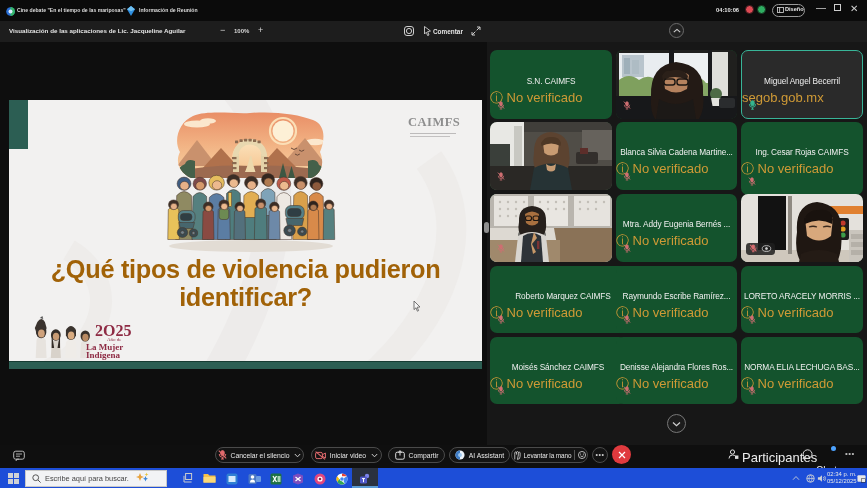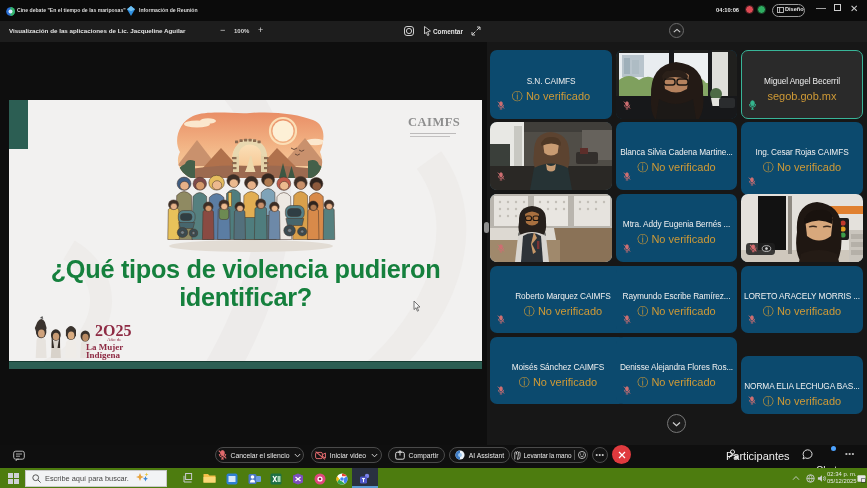--- a/index.html
+++ b/index.html
@@ -7,30 +7,30 @@
     font-family:"Liberation Sans", sans-serif; }
   .abs { position:absolute; }
   #stage { position:relative; width:867px; height:488px; background:#0e0e0e; }
   
   #titlebar { left:0; top:0; width:867px; height:21px; background:#0b0b0b; color:#e6e6e6; }
   #toolbar2 { left:0; top:21px; width:867px; height:21px; background:#1d1d1d; color:#e3e3e3; }
   
   #slide { left:9px; top:100px; width:473px; height:269px; background:#f2f1f0; overflow:hidden; }
   
   #panel { left:487px; top:42px; width:380px; height:403px; background:#171717; }
-  .tile { position:absolute; background:#0c4a6e; border-radius:7px; overflow:hidden; }
+  .tile { position:absolute; background:#14532d; border-radius:7px; overflow:hidden; }
   .tname { position:absolute; width:100%; text-align:center; color:#efefef; font-size:8.3px; letter-spacing:-0.1px; white-space:nowrap; }
-  .tver  { position:absolute; width:100%; text-align:center; color:#cf9a36; font-size:11px; white-space:nowrap; }
+  .tver  { position:absolute; width:100%; text-align:left; color:#cf9a36; font-size:13px; white-space:nowrap; }
   
   #botbar { left:0; top:445px; width:867px; height:23px; background:#0f0f0f; }
   .pill { position:absolute; top:2px; height:16px; border:1px solid #4a4a4a; border-radius:9px;
      background:#141414; color:#e8e8e8; font-size:6.8px; display:flex; align-items:center; white-space:nowrap; justify-content:center; }
   .pill svg, .pill span { flex:0 0 auto; }
   
-  #taskbar { left:0; top:468px; width:867px; height:20px; background:#4d7c0f; }
+  #taskbar { left:0; top:468px; width:867px; height:20px; background:#1d4ed8; }
 </style>
 </head>
 <body>
 <div id="stage">
   <div class="abs" id="titlebar">
     <svg class="abs" style="left:6px;top:7px" width="9" height="9" viewBox="0 0 9 9">
         <circle cx="4.5" cy="4.5" r="4.3" fill="#2a6fd6"></circle>
         <path d="M4.5 0 A4.5 4.5 0 0 1 4.5 9 Z" fill="#35b66a"></path>
         <circle cx="4.5" cy="4.5" r="2" fill="#dfeeff"></circle>
       </svg>
@@ -238,21 +238,21 @@
             <rect x="-9.5" y="102" width="18" height="14" rx="5.5" fill="#558088"></rect>
             <rect x="-7.5" y="105" width="13" height="8" rx="3.5" fill="#2f3e44"></rect>
             <path d="M-9 115 l17 0 l-1.5 7 l-14 0 Z" fill="#47666d"></path>
             <circle cx="-5.5" cy="127" r="5.5" fill="#3a4a50"></circle>
             <circle cx="-5.5" cy="127" r="2" fill="#73828a"></circle>
             <circle cx="6.5" cy="128" r="4.4" fill="#3a4a50"></circle>
             <circle cx="6.5" cy="128" r="1.6" fill="#73828a"></circle>
           </g>
       </g>
     </svg>
-    <div class="abs" style="left:0;top:156px;width:473px;text-align:center;font-weight:bold;font-size:25.3px;line-height:27.5px;color:#15803d;letter-spacing:-0.3px">¿Qué tipos de violencia pudieron<br>identificar?</div>
+    <div class="abs" style="left:0;top:156px;width:473px;text-align:center;font-weight:bold;font-size:25.3px;line-height:27.5px;color:#a16207;letter-spacing:-0.3px">¿Qué tipos de violencia pudieron<br>identificar?</div>
     <svg class="abs" style="left:25px;top:216px" width="185" height="44" viewBox="0 0 185 44">
       <g transform="scale(0.84,1)">
         <path d="M2 42 L3 24 Q8 16 14 24 L15 42 Z" fill="#e7e3de"></path>
           <circle cx="8.5" cy="16" r="6.2" fill="#3a332e"></circle>
           <path d="M4 6 q5 -6 9 0 l2 6 l-3 8 l-8 0 l-3 -8 Z" fill="#3a332e"></path>
           <path d="M7 2 l3 -2 l1 3 Z" fill="#555"></path>
           <circle cx="8.8" cy="17.5" r="4" fill="#cfa27c"></circle>
         <path d="M20 42 L21 27 Q26 20 31 27 L32 42 Z" fill="#d8d2ca"></path>
           <circle cx="26" cy="19" r="5.8" fill="#332c27"></circle>
           <path d="M21 16 l0 16 l3 0 Z M31 16 l0 16 l-3 0 Z" fill="#332c27"></path>
@@ -380,21 +380,21 @@
     <div class="tname" style="top:25px">Denisse Alejandra Flores Ros...</div>
       <div class="tver" style="top:38px">ⓘ No verificado</div>
       <svg style="position:absolute;left:7px;bottom:9px" width="8" height="9" viewBox="0 0 9 10">
         <g stroke="#cf6f72" stroke-width="0.8" fill="none">
           <rect x="3" y="0.8" width="3" height="4.8" rx="1.5" fill="#cf6f72"></rect>
           <path d="M1.4 4.2 a3.1 3.1 0 0 0 6.2 0 M4.5 7.3 L4.5 9 M3.1 9 L5.9 9"></path>
           <path d="M1 0.6 L8 8.4" stroke-width="1"></path>
         </g>
       </svg>
   </div>
-  <div class="tile" style="left:741px;top:356px;width:122px;height:58px">
+  <div class="tile" style="left:741px;top:337px;width:122px;height:67px">
     <div class="tname" style="top:25px">NORMA ELIA LECHUGA BAS...</div>
       <div class="tver" style="top:38px">ⓘ No verificado</div>
       <svg style="position:absolute;left:7px;bottom:9px" width="8" height="9" viewBox="0 0 9 10">
         <g stroke="#cf6f72" stroke-width="0.8" fill="none">
           <rect x="3" y="0.8" width="3" height="4.8" rx="1.5" fill="#cf6f72"></rect>
           <path d="M1.4 4.2 a3.1 3.1 0 0 0 6.2 0 M4.5 7.3 L4.5 9 M3.1 9 L5.9 9"></path>
           <path d="M1 0.6 L8 8.4" stroke-width="1"></path>
         </g>
       </svg>
   </div>
@@ -614,21 +614,21 @@
     <div class="abs" style="left:592px;top:2px;width:16px;height:16px;border-radius:50%;border:1px solid #4a4a4a;background:#141414;color:#ccc;font-size:7px;line-height:14px;text-align:center;letter-spacing:0.5px">•••</div>
     <div class="abs" style="left:612px;top:0px;width:19px;height:19px;border-radius:50%;background:#e03a3e"></div>
     <svg class="abs" style="left:617.5px;top:5.5px" width="8" height="8" viewBox="0 0 8 8">
         <path d="M1 1 L7 7 M7 1 L1 7" stroke="#fff" stroke-width="1.2"></path>
       </svg>
     <svg class="abs" style="left:728px;top:4px" width="11" height="11" viewBox="0 0 11 11">
         <circle cx="4.5" cy="3" r="2.1" fill="none" stroke="#dcdcdc" stroke-width="1"></circle>
         <path d="M1 9.5 q0 -3.5 3.5 -3.5 q2 0 2.8 1" fill="none" stroke="#dcdcdc" stroke-width="1"></path>
         <rect x="7" y="6.5" width="3.4" height="3.4" fill="#dcdcdc"></rect>
       </svg>
-    <div class="abs" style="left:726px;top:5px;font-size:11px;color:#ededed">Participantes</div>
+    <div class="abs" style="left:742px;top:5px;font-size:13px;color:#ededed">Participantes</div>
     <svg class="abs" style="left:802px;top:4px" width="11" height="11" viewBox="0 0 11 11">
         <path d="M5.5 0.8 a4.6 4.3 0 1 1 -2.4 8 L1 10 L1.8 7.4 a4.6 4.3 0 0 1 3.7 -6.6 Z" fill="none" stroke="#dcdcdc" stroke-width="1"></path>
       </svg>
     <div class="abs" style="left:816px;top:20px;font-size:10px;color:#ededed">Chat</div>
     <div class="abs" style="left:831px;top:1px;width:5px;height:5px;border-radius:50%;background:#4da3ff"></div>
     <div class="abs" style="left:845px;top:4px;font-size:8px;color:#bbb;letter-spacing:0.5px">•••</div>
   </div>
   <div class="abs" id="taskbar">
     <svg class="abs" style="left:8px;top:4.5px" width="11" height="11" viewBox="0 0 11 11">
         <g fill="#cfd2d6">

